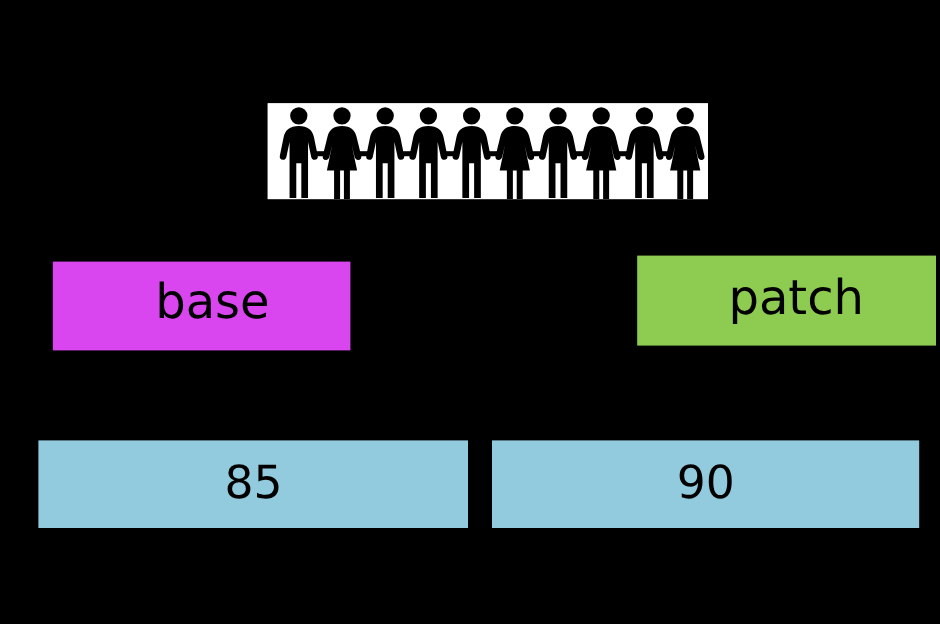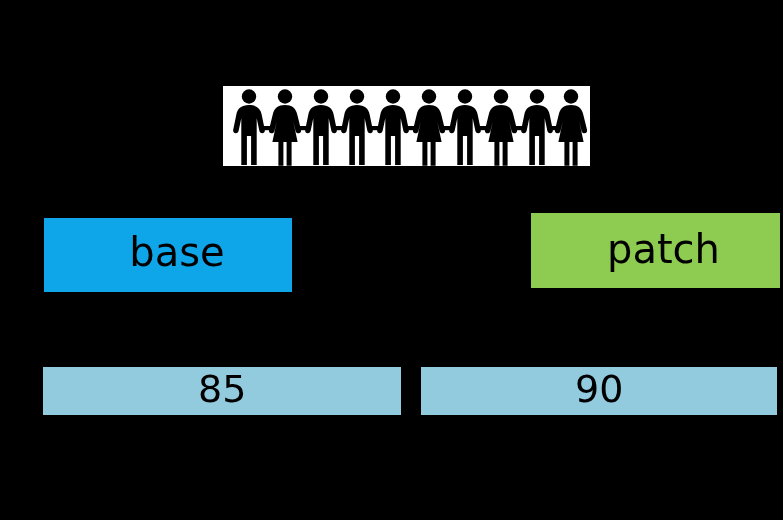--- a/index.html
+++ b/index.html
@@ -53,40 +53,40 @@
   .label-box .label-text {
     display: block;
     transform: translateX(9px) translateY(-3px);
   }
 
   #box-base {
     left: 44px;
     top: 218px;
     width: 248px;
     height: 74px;
-    background: #0ea5e9;
+    background: #d946ef;
   }
   #box-patch {
     left: 531px;
     top: 213px;
     width: 249px;
     height: 75px;
     background: #8dcc51;
   }
   #box-patch .label-text {
     transform: translateX(8px) translateY(-2px);
   }
 
   
   .value-table {
     position: absolute;
-    left: 43px;
+    left: 32px;
     top: 367px;
     width: 734px;
-    height: 48px;
+    height: 73px;
     display: flex;
     background: #000000;
   }
   .value-cell {
     background: #93cbde;
     display: flex;
     align-items: center;
     justify-content: center;
     color: #000000;
     font-size: 38px;

